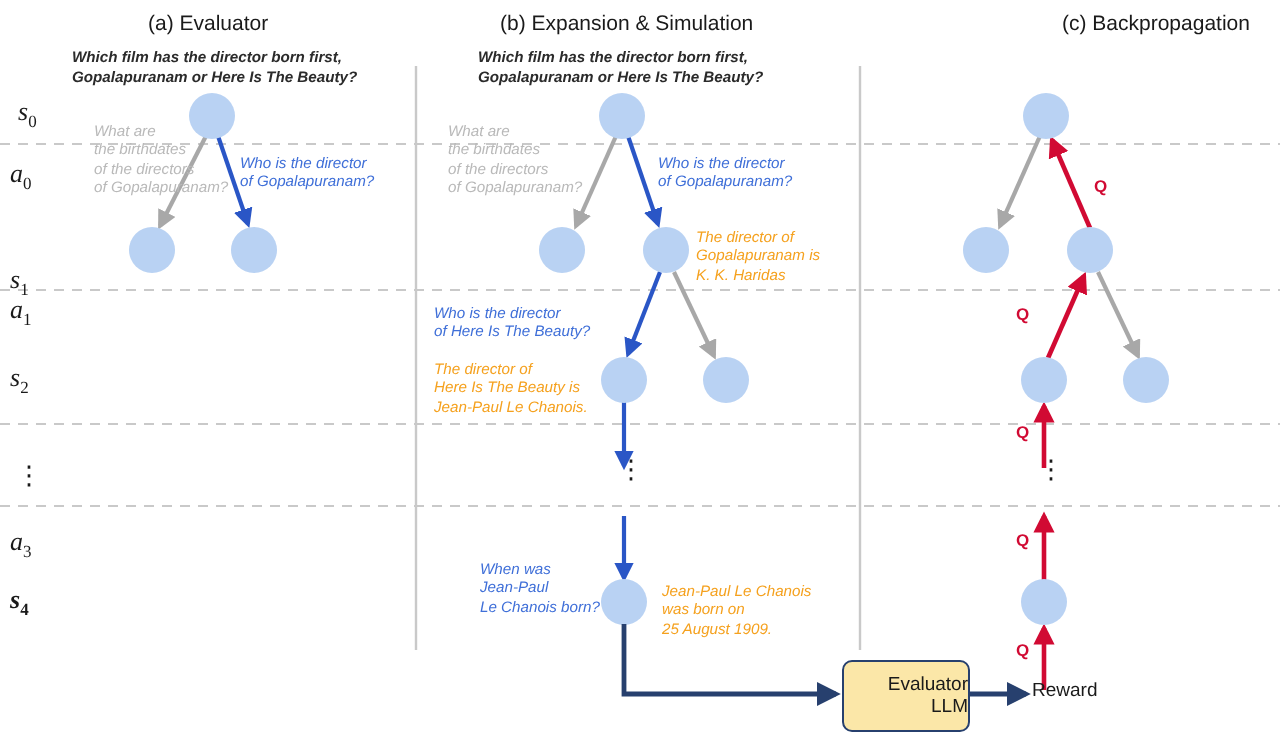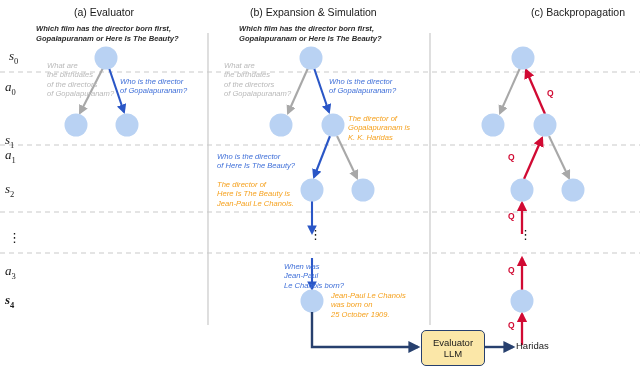--- a/index.html
+++ b/index.html
@@ -12,21 +12,21 @@
   .rowlabel sub{font-size:8.5px;font-style:normal;}
   .vdots{position:absolute;font-size:13px;color:#1a1a1a;letter-spacing:0;line-height:1;}
   .txt{position:absolute;font-size:7.6px;line-height:9.4px;font-style:italic;white-space:pre;}
   .txt-q{color:#2b2b2b;font-weight:bold;}
   .txt-grey{color:#b9b9b9;}
   .txt-blue{color:#3f6fd8;}
   .txt-orange{color:#f5a11e;}
   .qlab{position:absolute;font-size:8.5px;font-weight:bold;color:#d10a33;
         font-family:"Liberation Sans",sans-serif;}
   .evalbox{position:absolute;background:#fbe7a8;border:1.6px solid #27406e;
-           border-radius:5px;display:flex;flex-direction:column;align-items:center;
+           border-radius:5px;display:flex;flex-direction:column;align-items:flex-end;
            justify-content:center;font-size:9.5px;color:#1a1a1a;line-height:11px;}
   .reward{position:absolute;font-size:9.5px;color:#1a1a1a;}
 </style>
 </head>
 <body>
 
 <svg id="fig" viewBox="0 0 640 376">
   <defs>
     <marker id="ah-blue" markerWidth="5" markerHeight="5" refX="3.6" refY="2.3" orient="auto">
       <path d="M0,0 L4.6,2.3 L0,4.6 z" fill="#2a56c6"></path>
@@ -132,30 +132,30 @@
 <div class="txt txt-blue" style="left:329px;top:77px;">Who is the director
 of Gopalapuranam?</div>
 <div class="txt txt-orange" style="left:348px;top:114px;">The director of
 Gopalapuranam is
 K. K. Haridas</div>
 <div class="txt txt-blue" style="left:217px;top:152px;">Who is the director
 of Here Is The Beauty?</div>
 <div class="txt txt-orange" style="left:217px;top:180px;">The director of
 Here Is The Beauty is
 Jean-Paul Le Chanois.</div>
-<div class="txt txt-blue" style="left:240px;top:262px;margin-left:44px;">When was
+<div class="txt txt-blue" style="left:240px;top:280px;">When was
 Jean-Paul
 Le Chanois born?</div>
 <div class="txt txt-orange" style="left:331px;top:291px;">Jean-Paul Le Chanois
 was born on
-25 October 1909.</div>
+25 August 1909.</div>
 
 <div class="evalbox" style="left:421px;top:330px;width:62px;height:34px;">
   <div>Evaluator</div>
   <div>LLM</div>
 </div>
-<div class="reward" style="left:516px;top:340px;">Haridas</div>
+<div class="reward" style="left:516px;top:340px;">Reward</div>
 
 <div class="qlab" style="left:547px;top:88px;">Q</div>
 <div class="qlab" style="left:508px;top:152px;">Q</div>
 <div class="qlab" style="left:508px;top:211px;">Q</div>
 <div class="qlab" style="left:508px;top:265px;">Q</div>
 <div class="qlab" style="left:508px;top:320px;">Q</div>
 
 </body></html>

